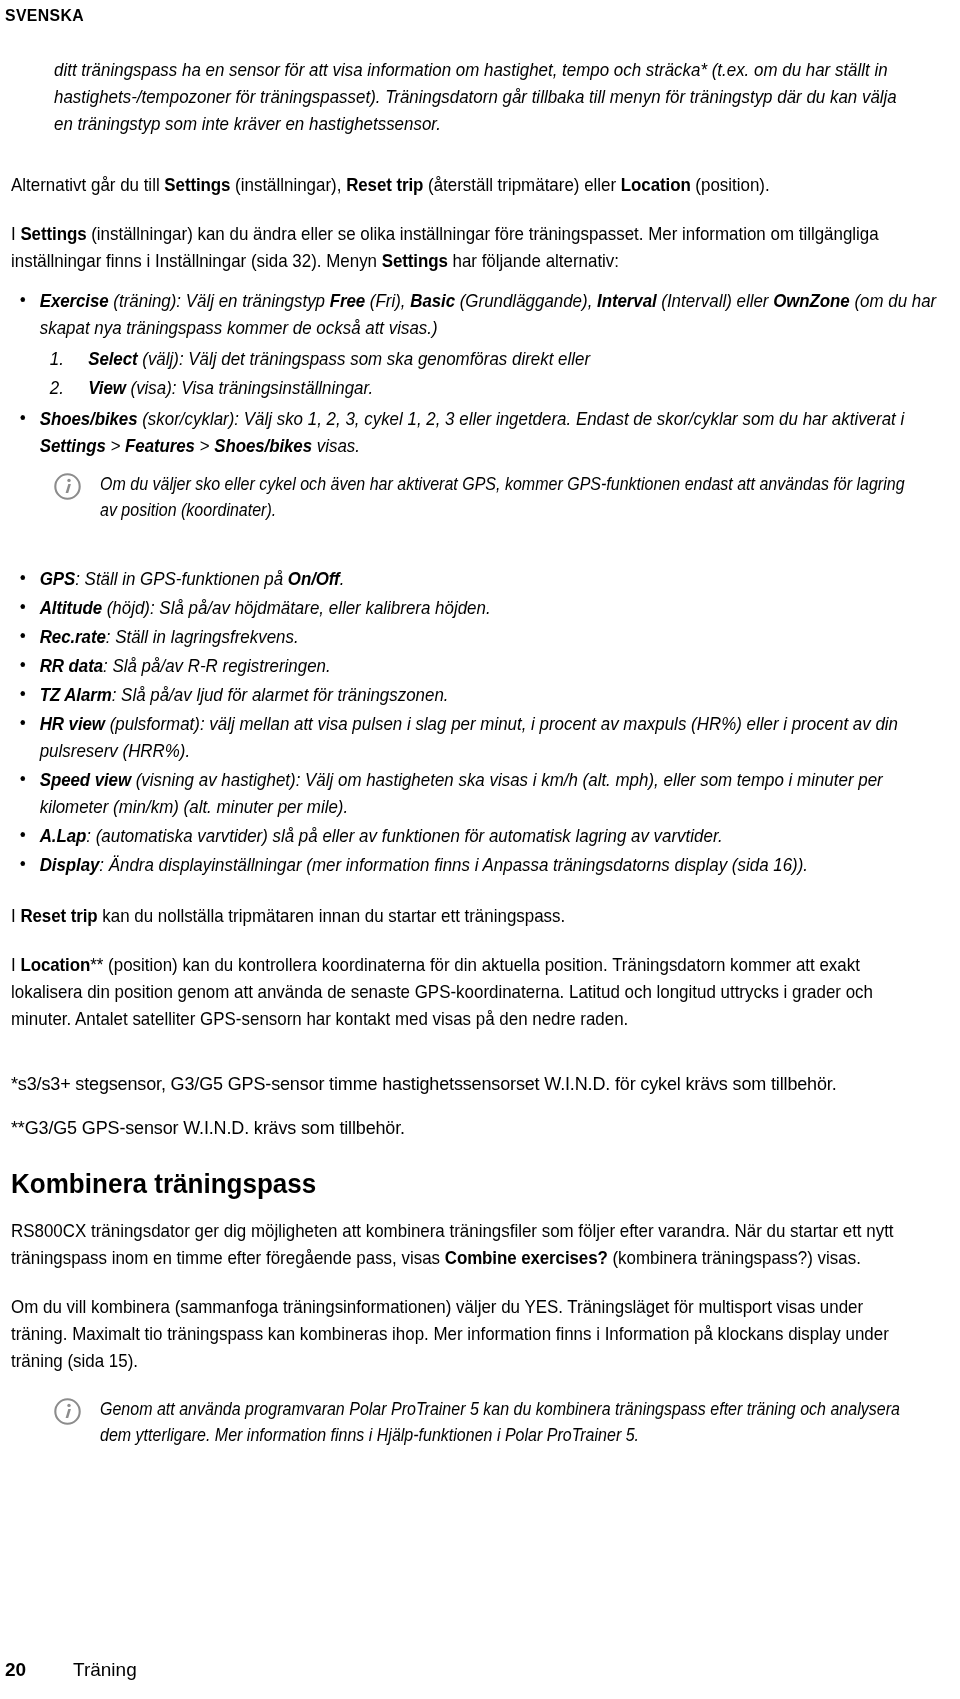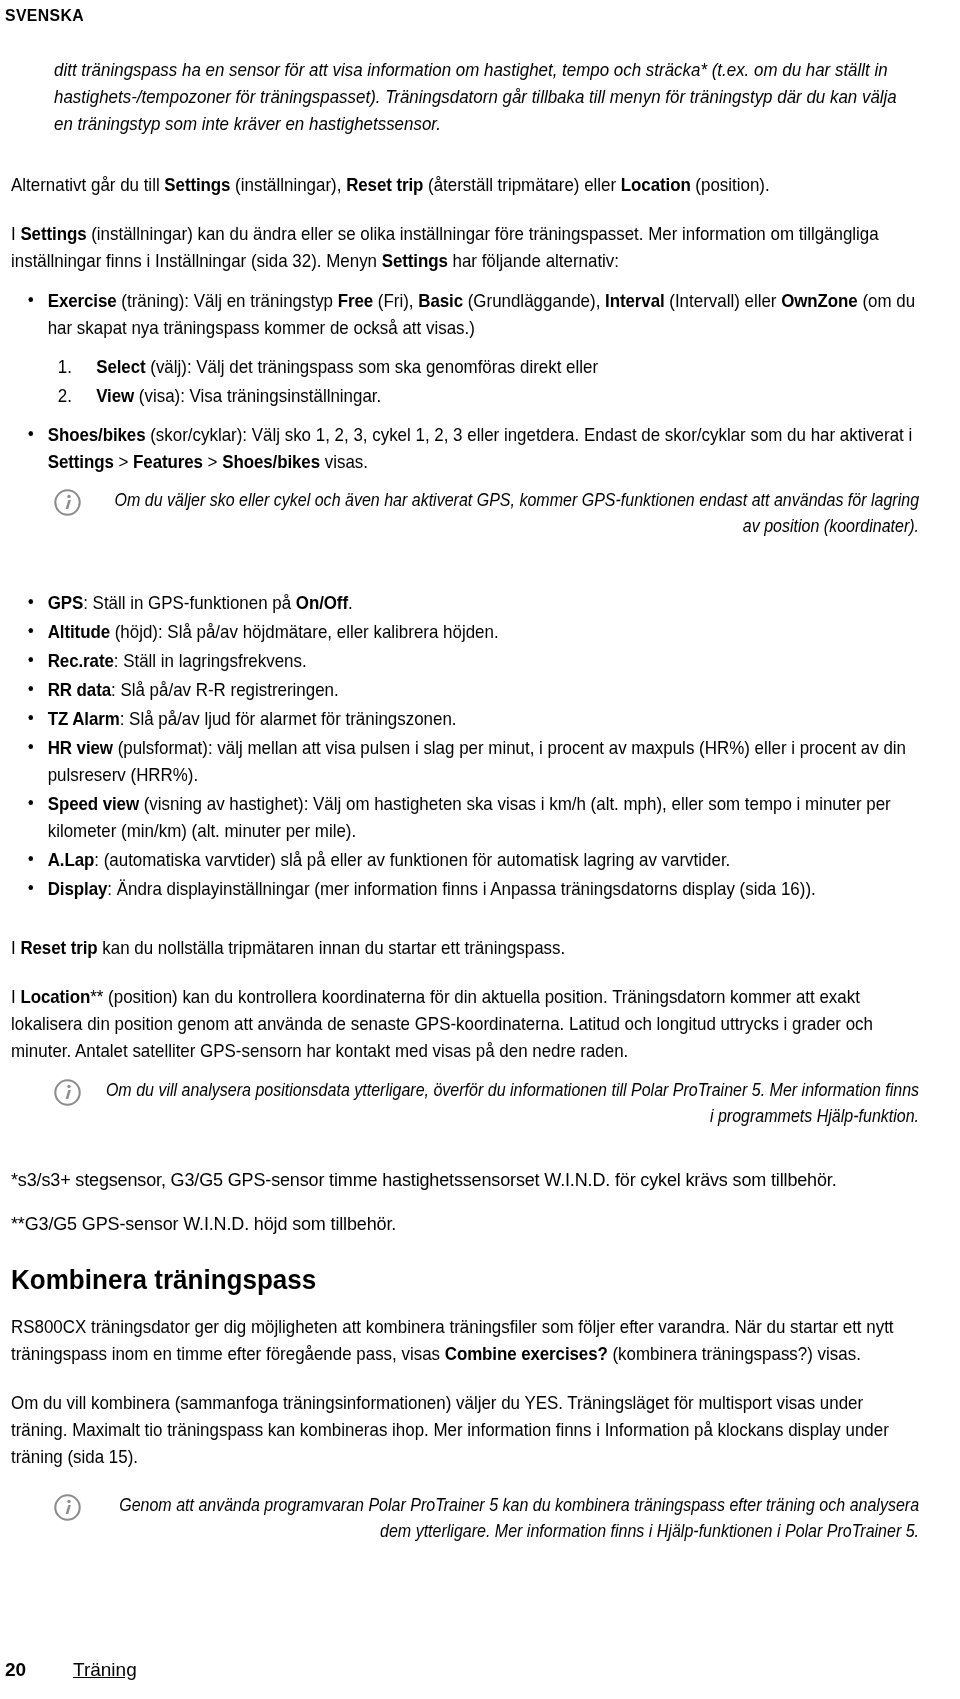--- a/index.html
+++ b/index.html
@@ -66,22 +66,23 @@
 
   
   b.menu {
     font-weight: bold;
     letter-spacing: -0.1px;
   }
 
   
   ul.bullets, ol.numbers {
     list-style: none;
-    margin: 12px;
+    margin: 4px;
     padding: 0;
+    font-style: italic;
   }
   li.bullet {
     position: relative;
     font-family: "Liberation Sans", sans-serif;
     font-size: 18.5px;
     line-height: 27px;
     padding-left: 27px;
     margin-bottom: 2px;
     transform: scaleX(0.915);
     transform-origin: left top;
@@ -117,21 +118,20 @@
   .spacer-20 { height: 20px; }
   .spacer-26 { height: 26px; }
 
   
   .note {
     position: relative;
     display: block;
     margin: 12px 0 12px 42px;
     padding-left: 47px;
     min-height: 34px;
-    text-align: right;
   }
   .note .note-text {
     font-family: "Liberation Sans", sans-serif;
     font-style: italic;
     font-size: 17.5px;
     line-height: 26px;
     transform: scaleX(0.915);
     transform-origin: left top;
     width: 109.3%;
     display: block;
@@ -176,21 +176,20 @@
     font-size: 19px;
     color: #000;
   }
   .footer .pageno {
     font-weight: bold;
     display: inline-block;
     width: 68px;
   }
   .footer .sect {
     font-weight: normal;
-    text-decoration: underline;
   }
 </style>
 </head>
 <body>
 
 <div class="page">
 
   <div class="running-head">SVENSKA</div>
 
   <div class="content">
@@ -289,35 +288,25 @@
     <div class="spacer-20"></div>
 
     <p class="p">
       <span>I </span><b class="menu">Reset trip</b><span> kan du nollställa tripmätaren innan du startar ett träningspass.</span>
     </p>
 
     <p class="p tight">
       <span>I </span><b class="menu">Location</b><span>** (position) kan du kontrollera koordinaterna för din aktuella position. Träningsdatorn kommer att exakt lokalisera din position genom att använda de senaste GPS-koordinaterna. Latitud och longitud uttrycks i grader och minuter. Antalet satelliter GPS-sensorn har kontakt med visas på den nedre raden.</span>
     </p>
 
-    <div class="note">
-      <span class="info-icon">
-        <svg width="29" height="29" viewBox="0 0 29 29" aria-hidden="true">
-          <circle cx="14.5" cy="14.5" r="12.2" fill="none" stroke="#8c8c8c" stroke-width="2.1"></circle>
-          <circle cx="16.0" cy="8.4" r="1.7" fill="#8c8c8c"></circle>
-          <path d="M12.6 20.9 L15.3 12.1 L17.9 12.1 L15.2 20.9 Z" fill="#8c8c8c"></path>
-        </svg>
-      </span>
-      <span class="note-text">Om du vill analysera positionsdata ytterligare, överför du informationen till Polar ProTrainer 5. Mer information finns i programmets Hjälp-funktion.</span>
-    </div>
 
     <div class="spacer-26"></div>
 
     <p class="footnote">*s3/s3+ stegsensor, G3/G5 GPS-sensor timme hastighetssensorset W.I.N.D. för cykel krävs som tillbehör.</p>
-    <p class="footnote">**G3/G5 GPS-sensor W.I.N.D. höjd som tillbehör.</p>
+    <p class="footnote">**G3/G5 GPS-sensor W.I.N.D. krävs som tillbehör.</p>
 
     <h2 class="section">Kombinera träningspass</h2>
 
     <p class="p">
       <span>RS800CX träningsdator ger dig möjligheten att kombinera träningsfiler som följer efter varandra. När du startar ett nytt träningspass inom en timme efter föregående pass, visas </span><b class="menu">Combine exercises?</b><span> (kombinera träningspass?) visas.</span>
     </p>
 
     <p class="p">Om du vill kombinera (sammanfoga träningsinformationen) väljer du YES. Träningsläget för multisport visas under träning. Maximalt tio träningspass kan kombineras ihop. Mer information finns i Information på klockans display under träning (sida 15).</p>
 
     <div class="note">

